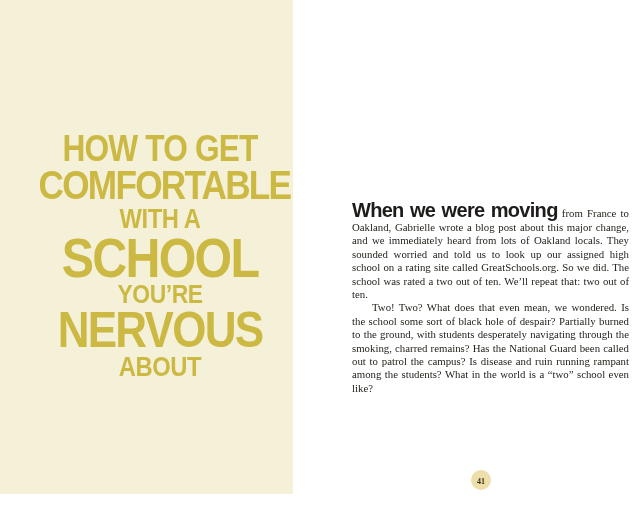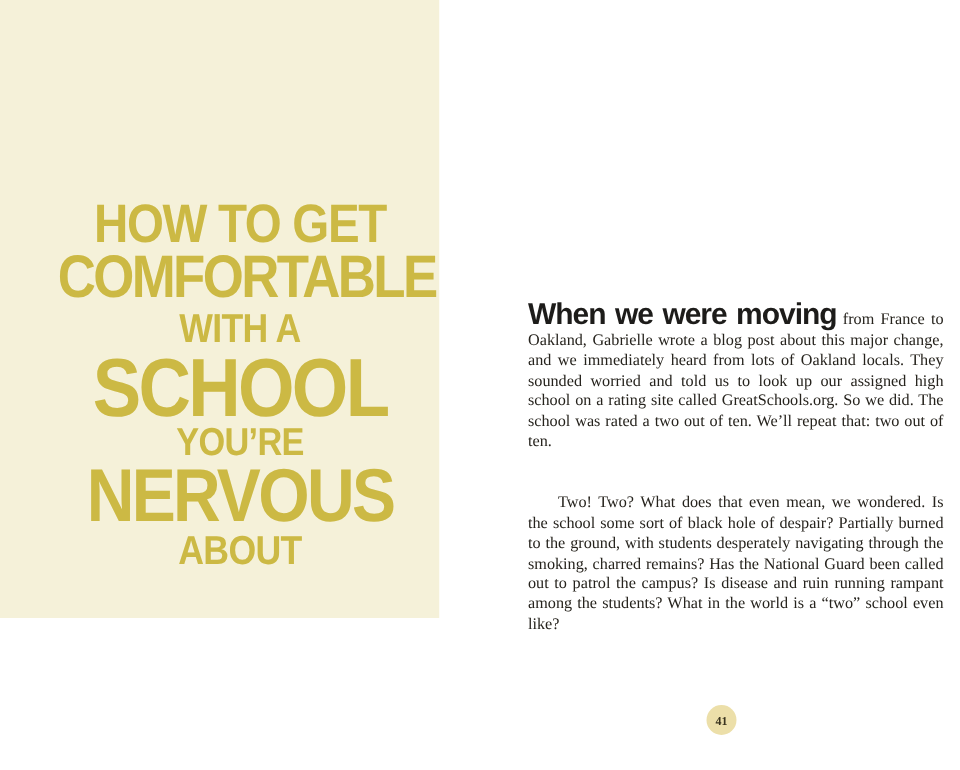--- a/index.html
+++ b/index.html
@@ -9,21 +9,21 @@
     position: relative;
     width: 640px;
     height: 513px;
     background: #ffffff;
   }
 
   
   .page-left {
     position: absolute;
     left: 0; top: 0;
-    width: 293px; height: 412px;
+    width: 293px; height: 494px;
     background: var(--cream, #f5f1d9);
   }
   .title-block {
     position: absolute;
     left: 22px; top: 131px;
     width: 276px;
     text-align: center;
     color: var(--gold, #ccb944);
     font-family: "Liberation Sans", sans-serif;
     font-weight: 700;
@@ -50,21 +50,21 @@
     position: absolute;
     left: 59px; top: 199px;
     width: 277px;
     font-family: "Liberation Serif", serif;
     font-size: 10.8px;
     line-height: 13.4px;
     color: #26231d;
     text-align: justify;
   }
   .para { margin: 0; }
-  .para.indent { text-indent: 20px; margin-top: 28px; }
+  .para.indent { text-indent: 20px; }
   .lead {
     font-family: "Liberation Sans", sans-serif;
     font-weight: 700;
     font-size: 20px;
     line-height: 22px;
     letter-spacing: -0.7px;
     color: #1d1c1a;
   }
 
   .pagenum-badge {

